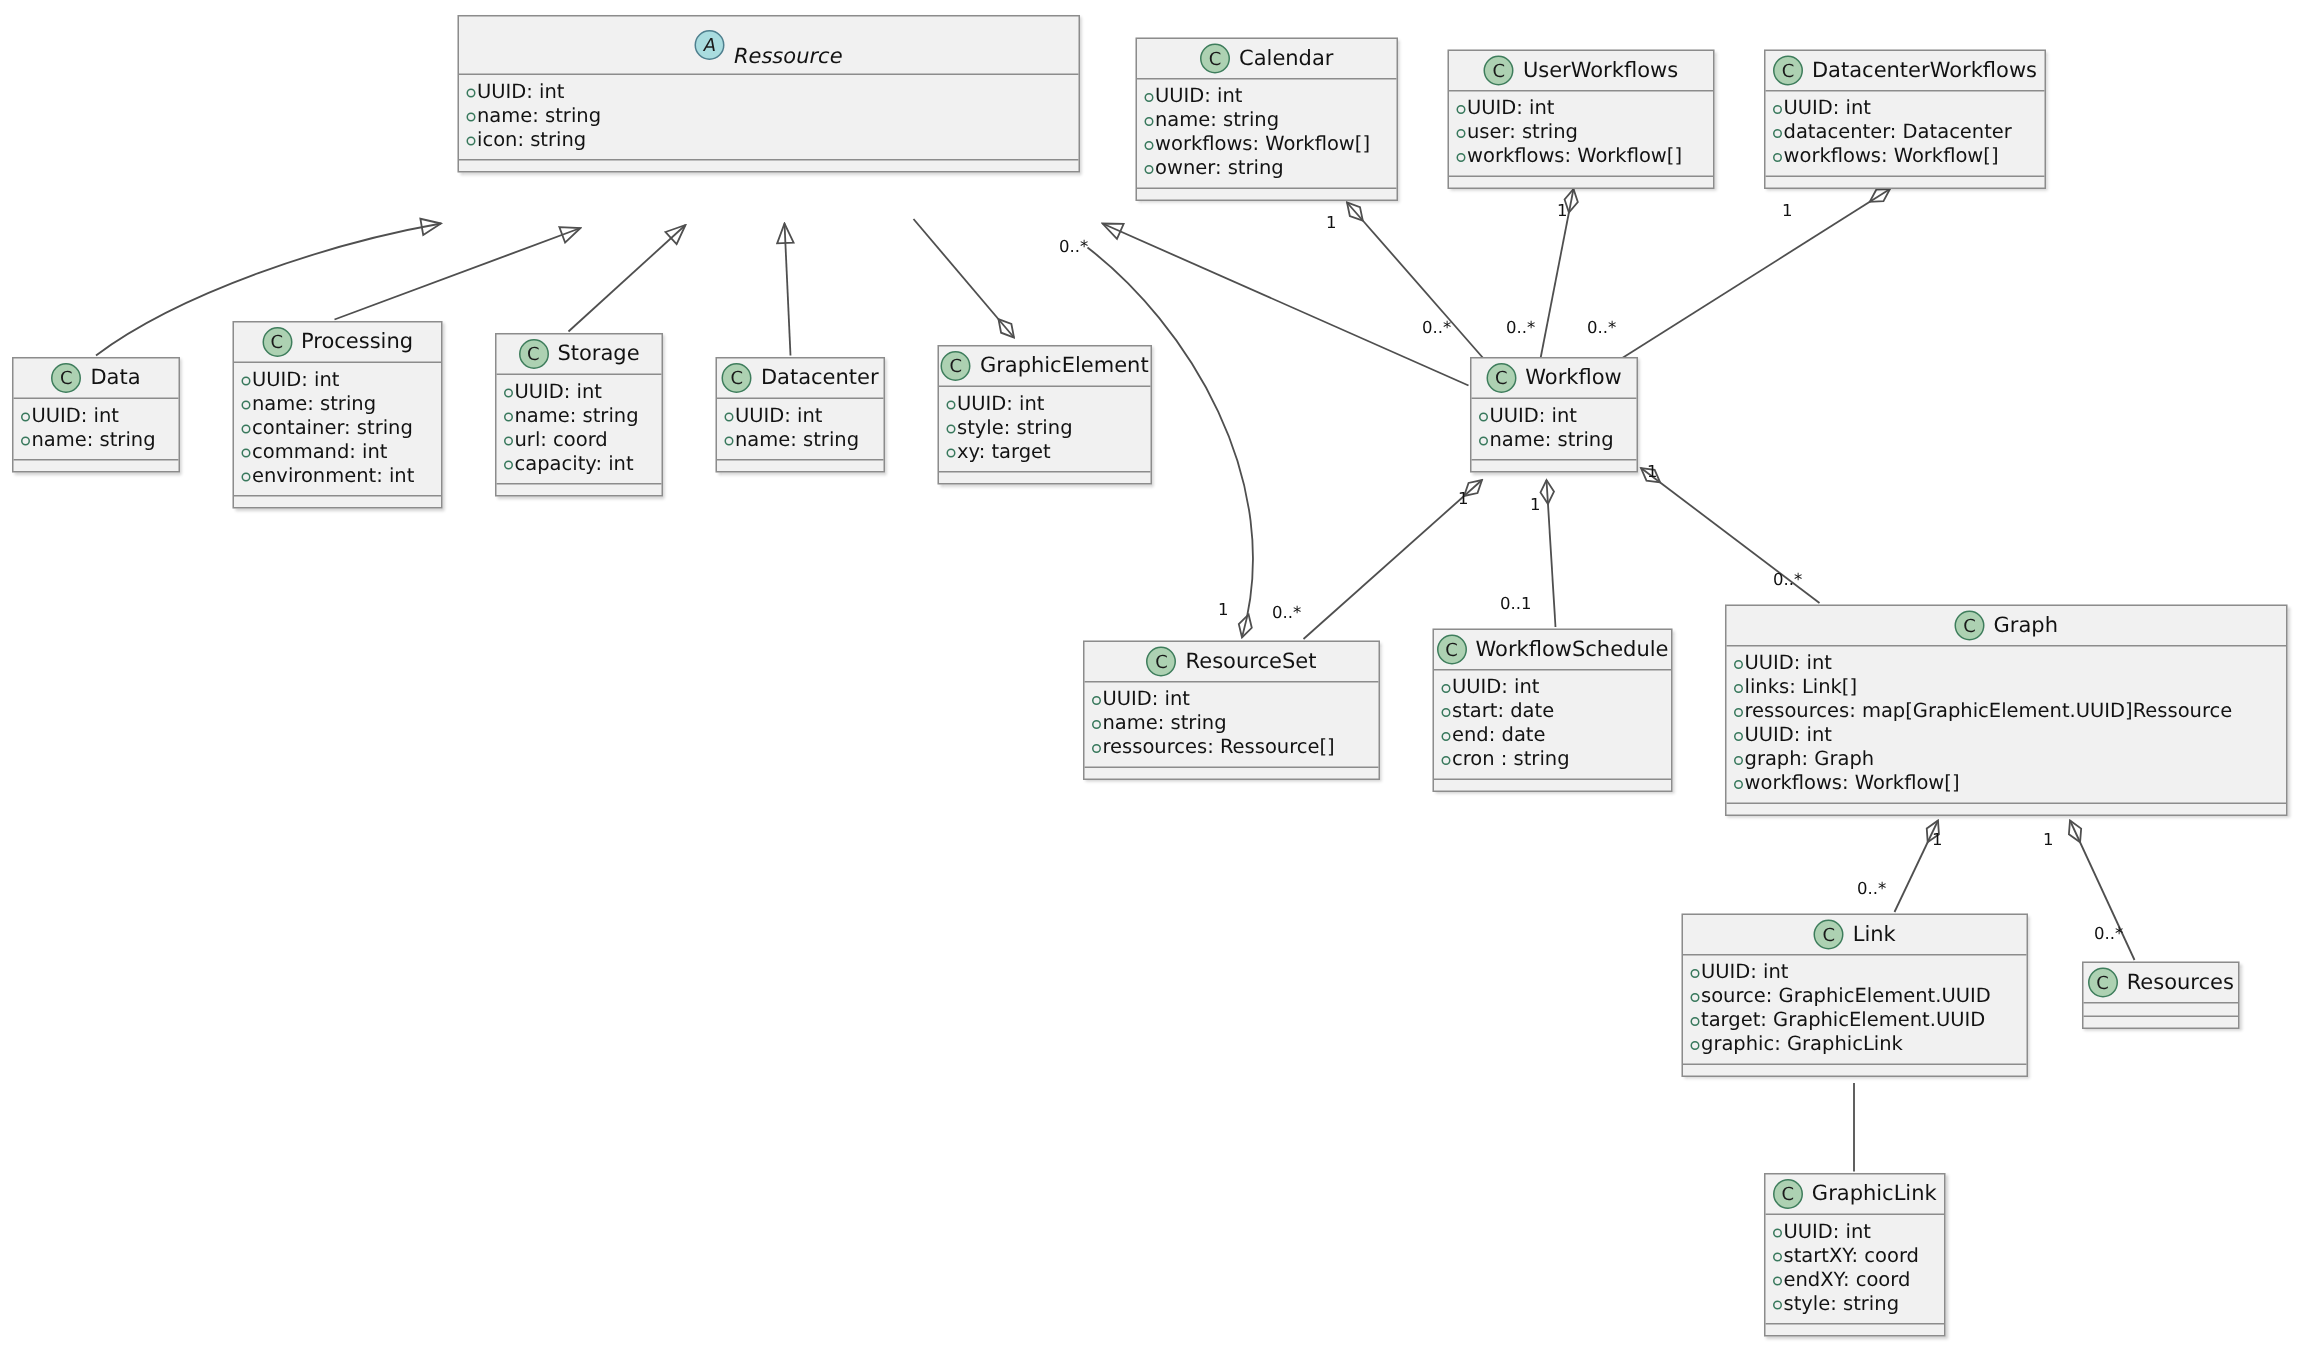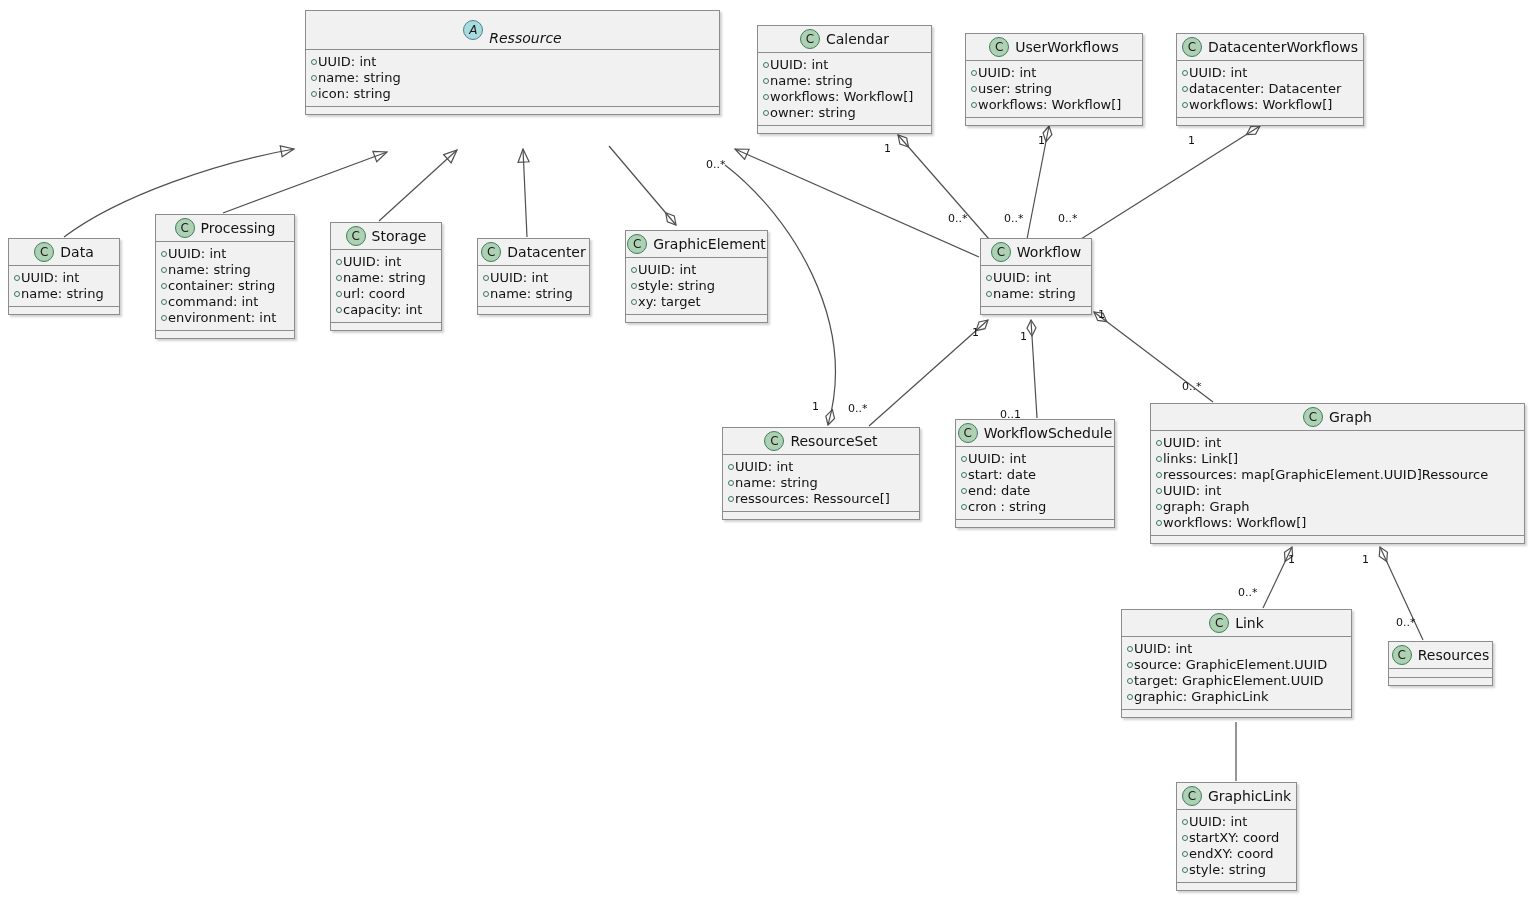--- a/index.html
+++ b/index.html
@@ -84,21 +84,21 @@
   <span class="mult" style="left:948px;top:212px">0..*</span>
   <span class="mult" style="left:1038px;top:134px">1</span>
   <span class="mult" style="left:1004px;top:212px">0..*</span>
   <span class="mult" style="left:1188px;top:134px">1</span>
   <span class="mult" style="left:1058px;top:212px">0..*</span>
   <span class="mult" style="left:812px;top:400px">1</span>
   <span class="mult" style="left:706px;top:158px">0..*</span>
   <span class="mult" style="left:972px;top:326px">1</span>
   <span class="mult" style="left:848px;top:402px">0..*</span>
   <span class="mult" style="left:1020px;top:330px">1</span>
-  <span class="mult" style="left:1000px;top:408px">0..1</span>
+  <span class="mult" style="left:1000px;top:396px">0..1</span>
   <span class="mult" style="left:1098px;top:308px">1</span>
   <span class="mult" style="left:1182px;top:380px">0..*</span>
   <span class="mult" style="left:1288px;top:553px">1</span>
   <span class="mult" style="left:1238px;top:586px">0..*</span>
   <span class="mult" style="left:1362px;top:553px">1</span>
   <span class="mult" style="left:1396px;top:616px">0..*</span>
 
   <div class="uml-class abstract" style="left:305px;top:10px;width:415px;">
     <div class="class-header">
       <span class="spot spot-a">A</span>

